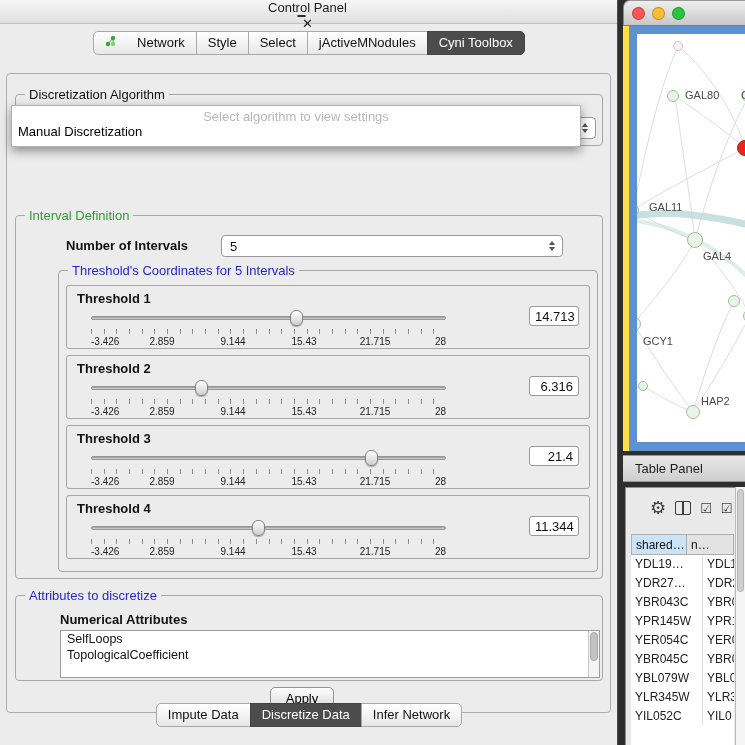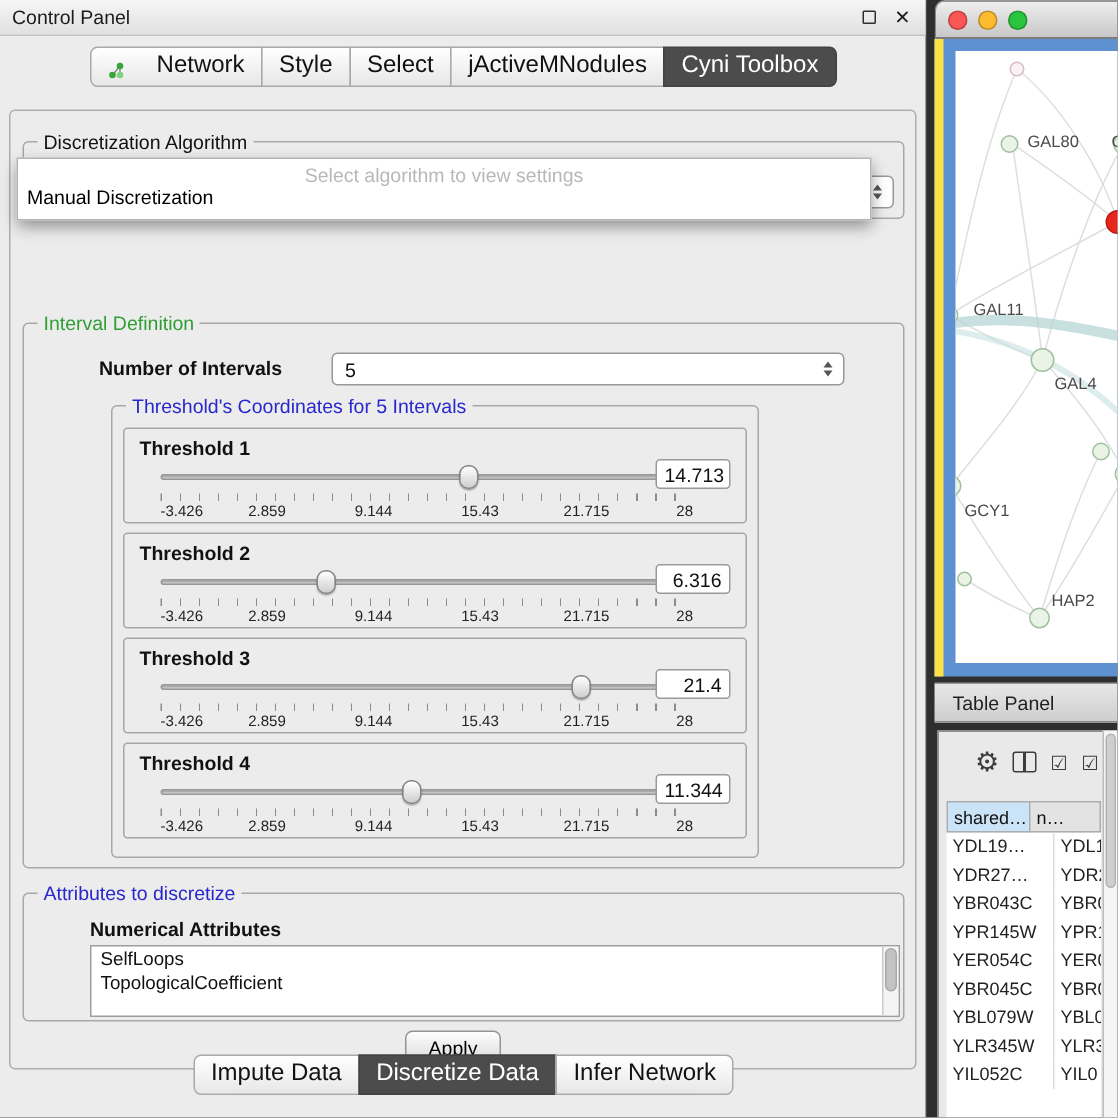--- a/index.html
+++ b/index.html
@@ -2,29 +2,29 @@
 <html><head>
 <meta charset="utf-8">
 <style>
   * { box-sizing:border-box; margin:0; padding:0; }
   html,body { width:745px; height:745px; }
   body { background:#2e2e2e; font-family:"Liberation Sans","DejaVu Sans",sans-serif; font-size:13px; color:#111; }
   .desktop { position:relative; width:745px; height:745px; overflow:hidden; }
 
   
   .control-panel { position:absolute; left:0; top:0; width:618px; height:745px; background:#ececec; border-right:1px solid #4a4a4a; }
-  .cp-titlebar { height:24px; display:flex; align-items:center; padding:0 10px 0 8px; background:linear-gradient(#f6f6f6,#e0e0e0); border-bottom:1px solid #c2c2c2; }
+  .cp-titlebar { height:24px; display:flex; align-items:center; padding:0 10px 0 8px; background:linear-gradient(#f6f6f6,#e0e0e0); border-bottom:1px solid #c2c2c2;flex-direction:column; }
   .cp-title { flex:1; font-size:13px; color:#1c1c1c; }
   .float-icon { width:9px; height:9px; border:1.5px solid #2f2f2f; border-radius:1px; margin-right:12px; display:inline-block; }
   .close-x { font-size:13px; font-weight:bold; color:#1c1c1c; line-height:1; }
 
   .tabbar { position:absolute; left:0; width:618px; display:flex; justify-content:center; }
   #top-tabs { top:31px; }
   #bottom-tabs { top:703px; }
-  .tab { display:flex; align-items:flex-end; gap:21px; padding:3px 11px 4px; font-size:16px; background:linear-gradient(#ffffff,#e7e7e7); border:1px solid #a9a9a9; margin-left:-1px; color:#111; }
+  .tab { display:flex; align-items:flex-start; gap:21px; padding:3px 11px 4px; font-size:13px; background:linear-gradient(#ffffff,#e7e7e7); border:1px solid #a9a9a9; margin-left:-1px; color:#111; }
   .tab:first-child { border-top-left-radius:5px; border-bottom-left-radius:5px; margin-left:0; }
   .tab:last-child { border-top-right-radius:5px; border-bottom-right-radius:5px; }
   .tab.selected { background:#4c4c4c; color:#fff; border-color:#424242; }
   .network-icon { display:inline-flex; }
 
   .cp-content { position:absolute; left:6px; top:57px; width:605px; height:640px; border:1px solid #aeaeae; border-radius:4px;margin-top:16px; }
   .groupbox { position:absolute; border:1px solid #a8a8a8; border-radius:4px; }
   .group-label { position:absolute; top:-8px; left:9px; background:#ececec; padding:0 4px; font-size:13px; white-space:nowrap; color:#111; }
   .group-label.green { color:#2f9e33; }
   .group-label.blue { color:#2727cd; }
@@ -42,21 +42,21 @@
   .popup-option { font-size:13px; line-height:16px; padding:0 6px; color:#000; }
   .popup-option.bold { font-weight:normal; }
 
   .tabledata-group { left:8px; top:82px; width:588px; height:46px; }
   .td-combo { left:8px; top:13px; width:572px; }
 
   .interval-group { left:8px; top:141px; width:588px; height:364px; }
   .ni-label { position:absolute; left:50px; top:22px; font-weight:bold; }
   .ni-combo { left:205px; top:19px; width:342px; }
 
-  .thresholds-group { left:58px; top:54px; width:432px; height:302px; }
+  .thresholds-group { left:42px; top:54px; width:540px; height:302px; }
   .thresholds-list { position:absolute; left:7px; right:7px; top:14px; }
   .threshold-panel { position:relative; height:64px; margin-bottom:6px; border:1px solid #a6a6a6; border-radius:3px; }
   .t-title { position:absolute; left:10px; top:5px; font-weight:bold; font-size:13px; }
   .slider { position:absolute; left:24px; top:23px; width:355px; height:38px; }
   .track { position:absolute; left:0; right:0; top:7px; height:4px; background:#cbcbcb; border:1px solid #979797; border-radius:2px; box-shadow:inset 0 1px 1px rgba(0,0,0,.2); }
   .thumb { position:absolute; top:1px; width:13px; height:16px; margin-left:-6px; background:linear-gradient(#ffffff,#cecece); border:1px solid #838383; border-radius:6px; box-shadow:0 1px 1px rgba(0,0,0,.3); z-index:2; }
   .ticks { position:absolute; left:0; right:0; top:20px; height:5px;
            background-image:repeating-linear-gradient(90deg,#8c8c8c 0,#8c8c8c 1px,transparent 1px,transparent 12.68px); }
   .tick-labels { position:absolute; left:0; right:0; top:27px; height:10px; font-size:10px; color:#222; }
   .tick-labels span { position:absolute; top:0; white-space:nowrap; }

